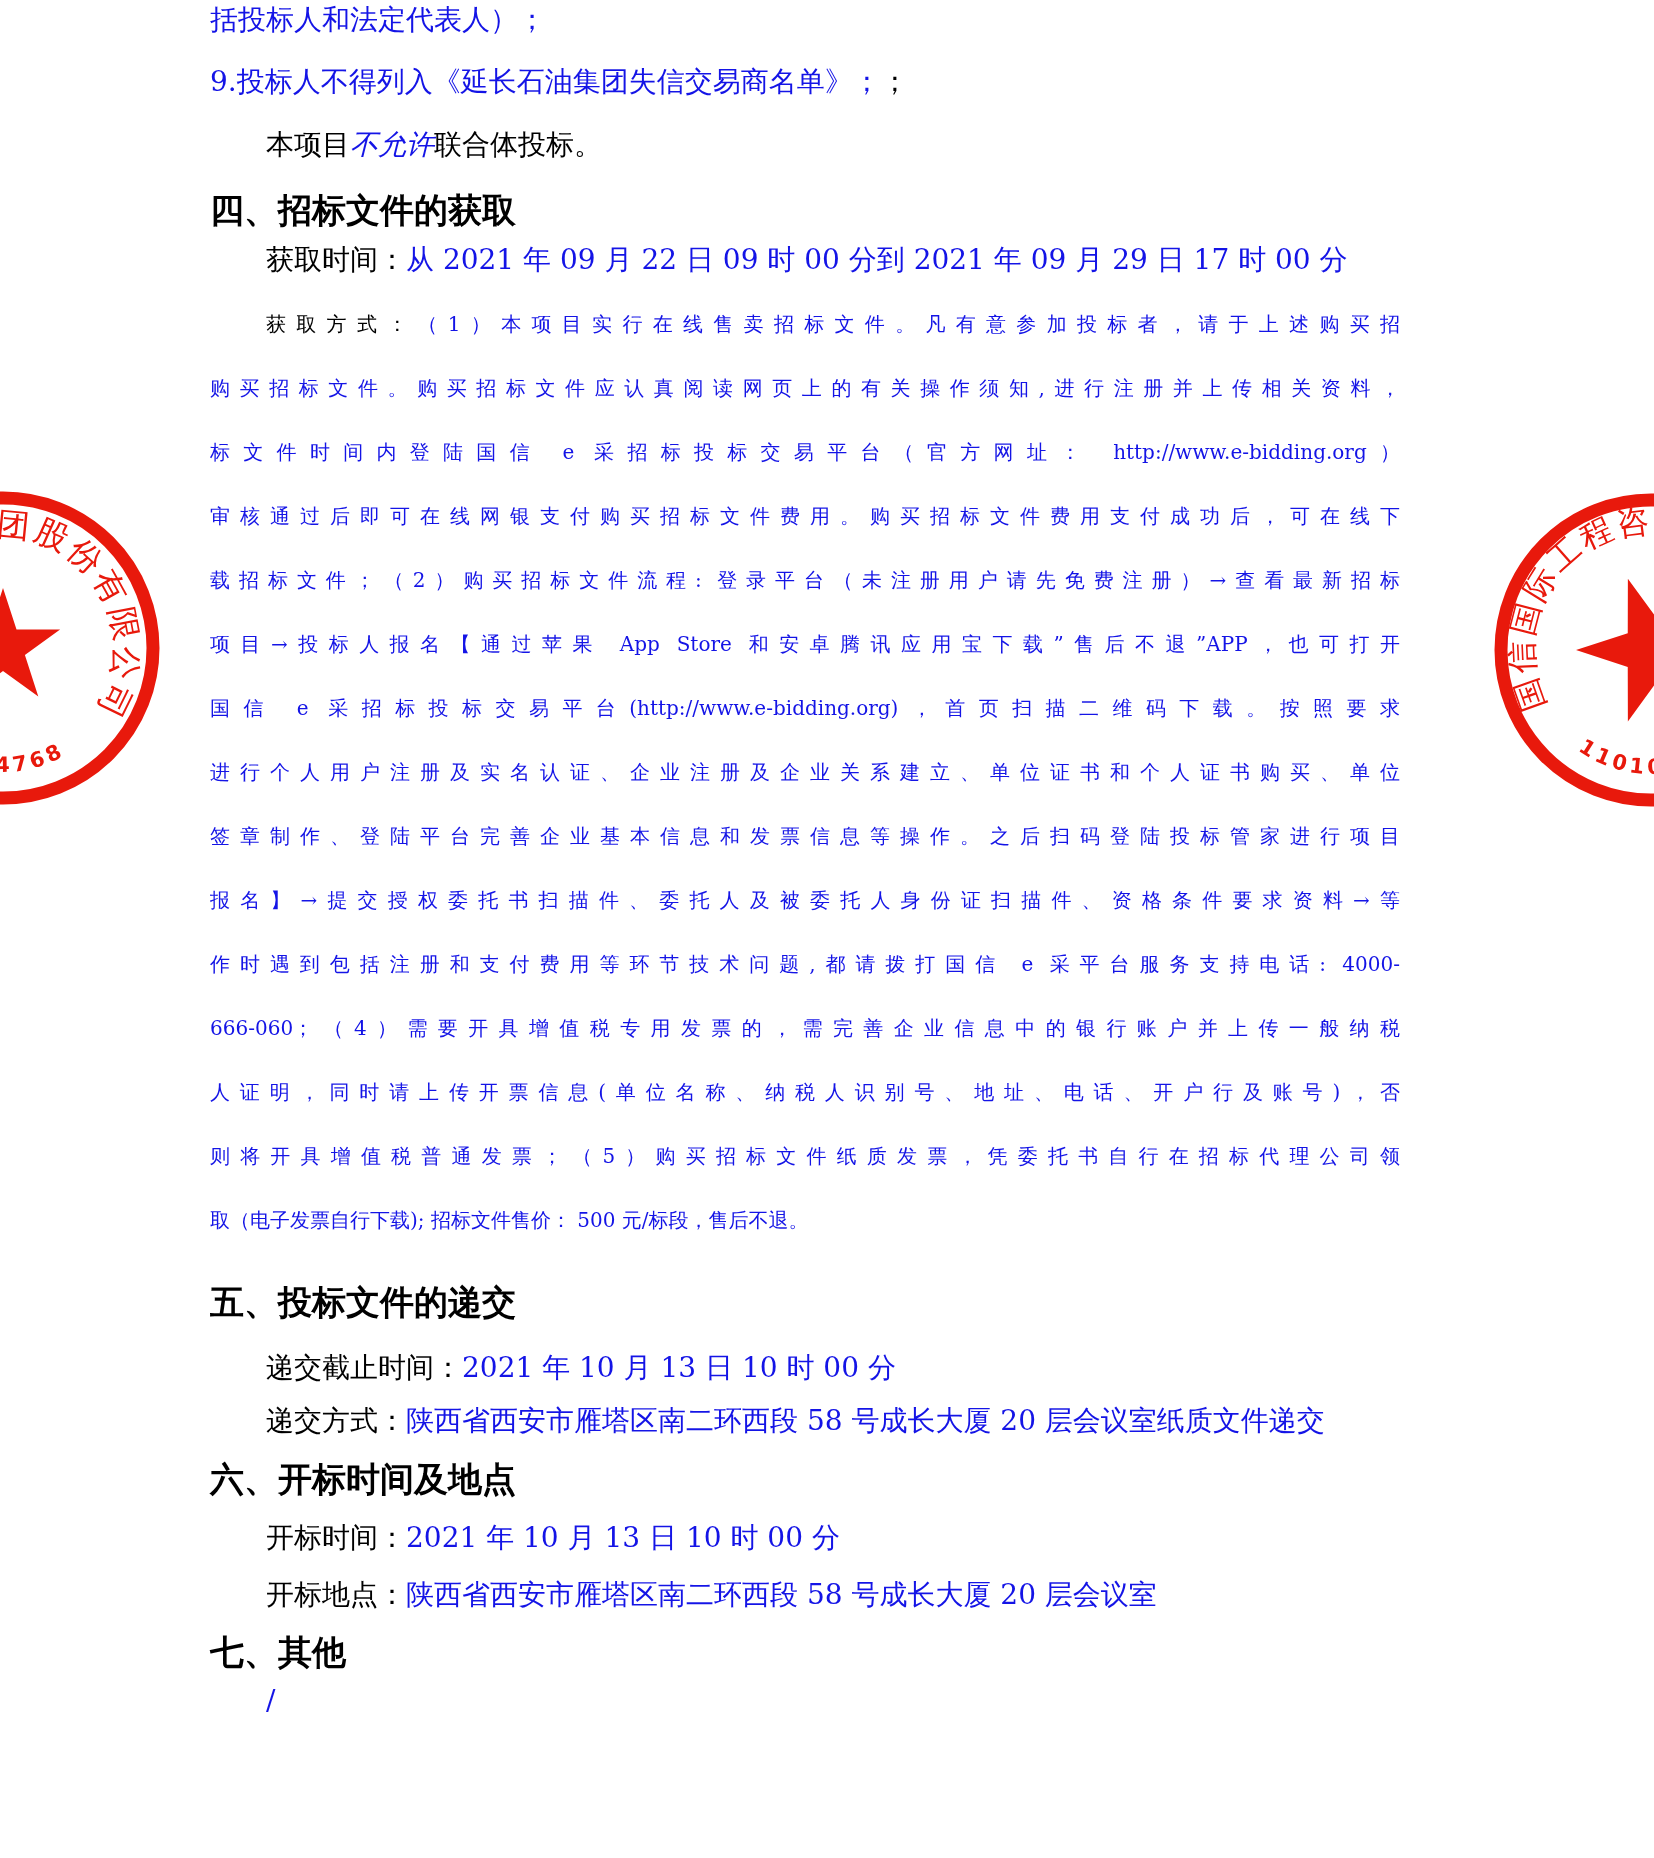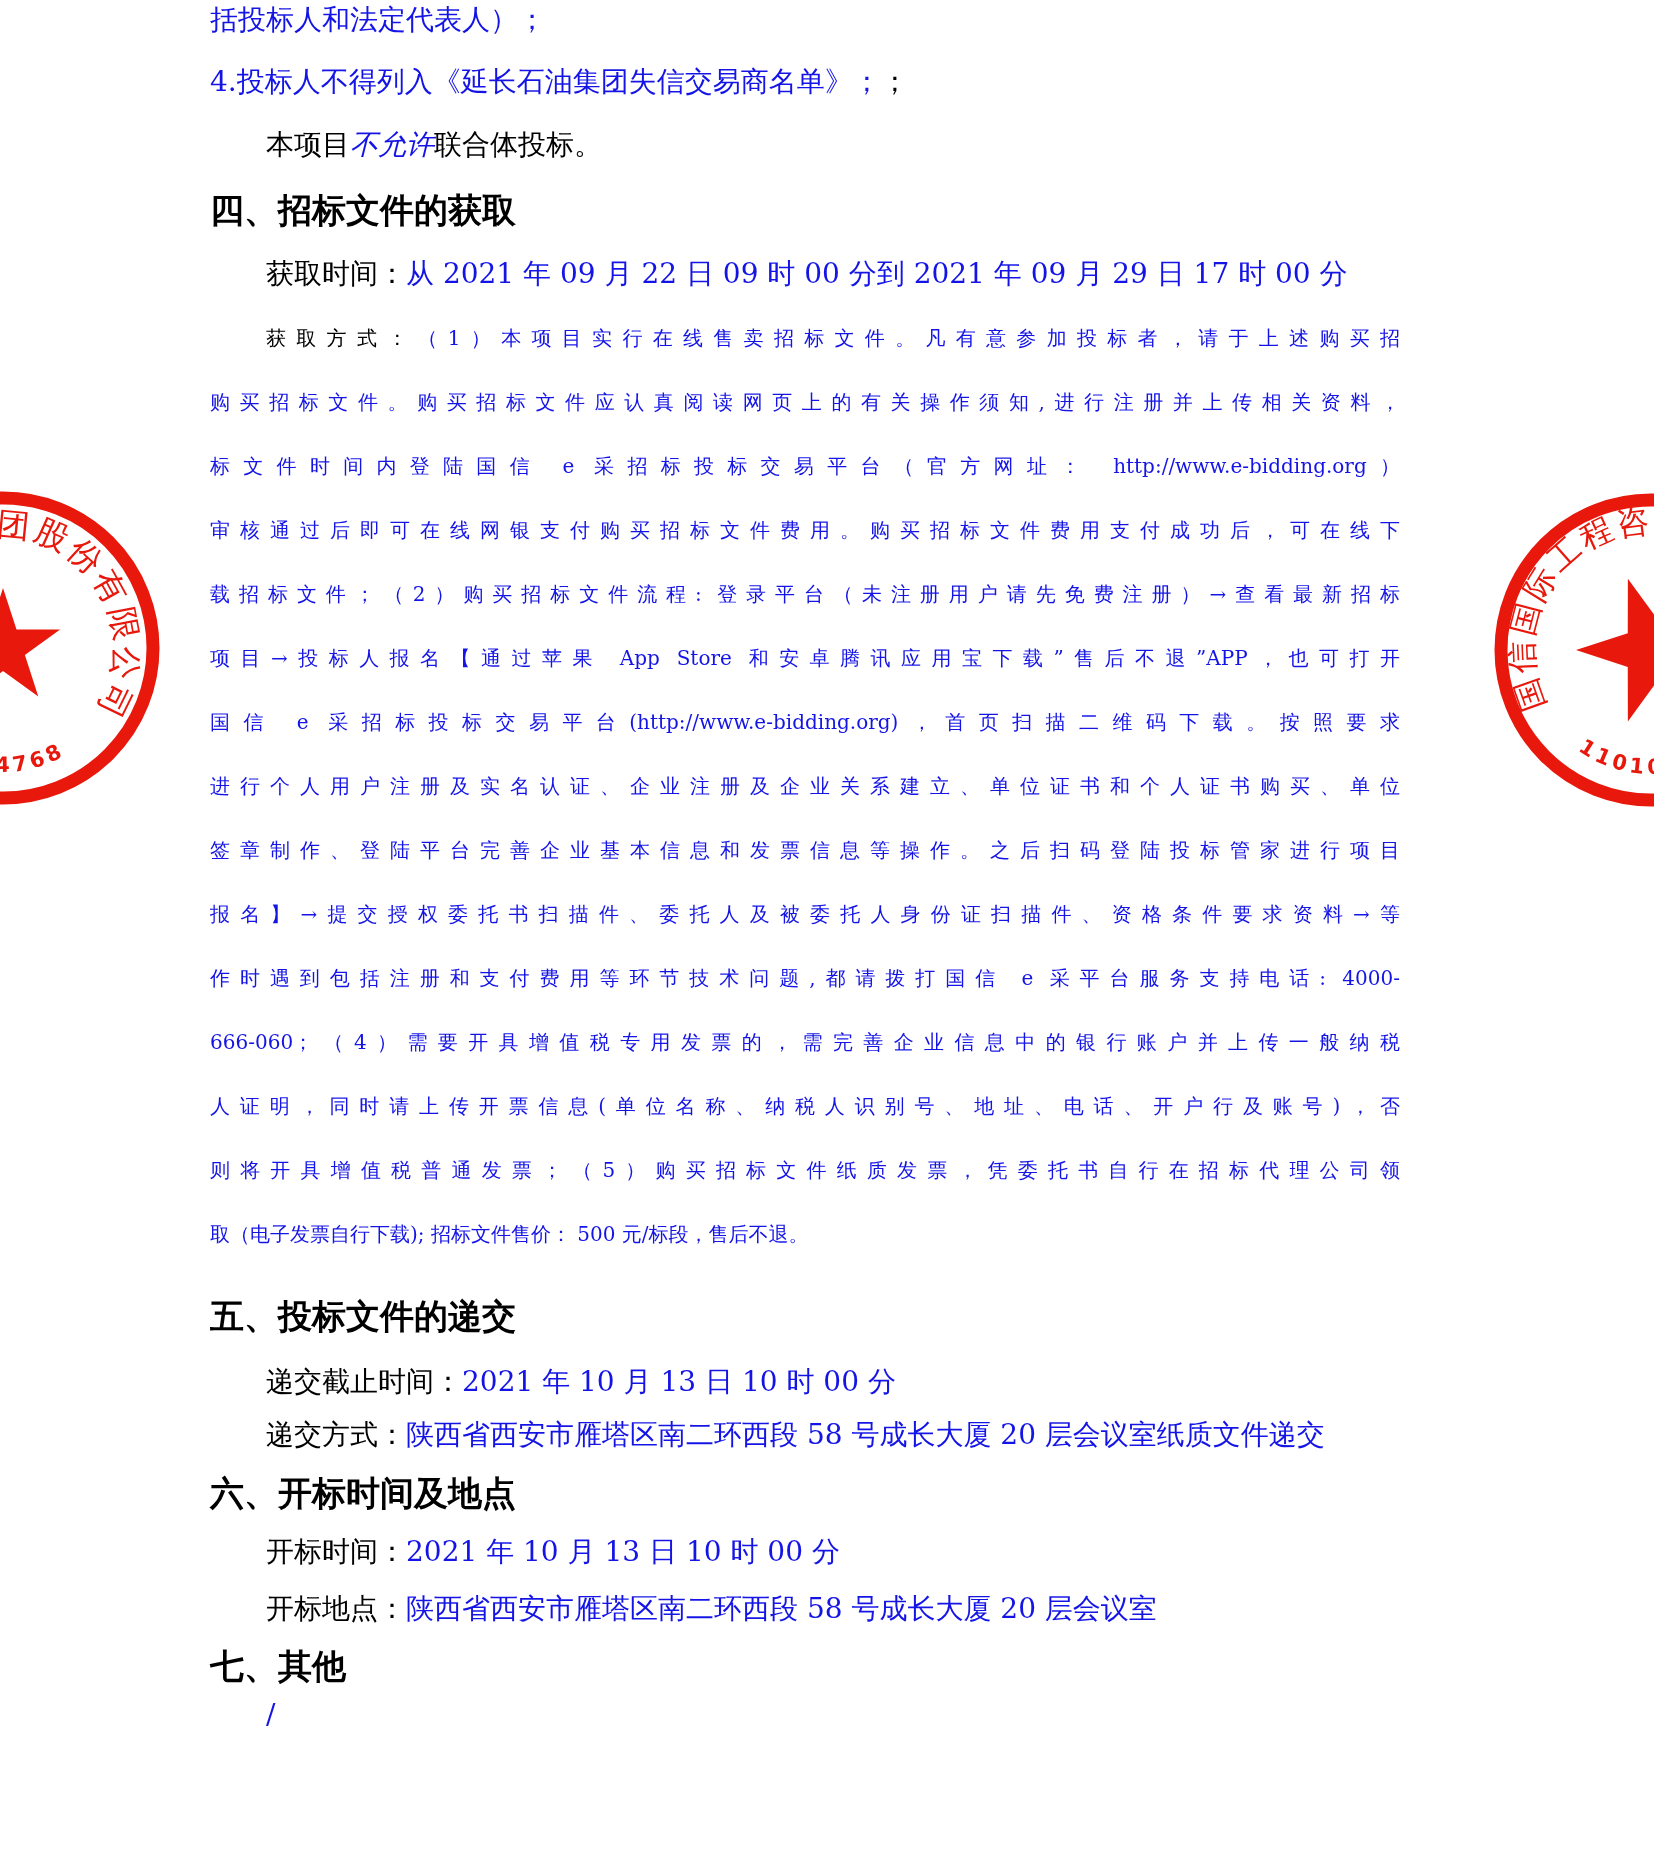--- a/index.html
+++ b/index.html
@@ -32,30 +32,30 @@
 </head>
 <body>
 
 <div class="page">
 
   <div class="doc">
 
     <div class="line blue" style="margin-top:2px">括投标人和法定代表人）；</div>
 
     <div class="line" style="margin-top:26px">
-      <span class="blue">4.投标人不得列入《延长石油集团失信交易商名单》；</span><span class="black">；</span>
+      <span class="blue">9.投标人不得列入《延长石油集团失信交易商名单》；</span><span class="black">；</span>
     </div>
 
     <div class="line indent" style="margin-top:27px">
       <span class="black">本项目</span><span class="em">不允许</span><span class="black">联合体投标。</span>
     </div>
 
     <div class="heading" style="margin-top:25px">四、招标文件的获取</div>
 
-    <div class="line indent" style="margin-top:24px">
+    <div class="line indent" style="margin-top:10px">
       <span class="black">获取时间：</span><span class="blue">从 2021 年 09 月 22 日  09 时 00 分到 2021 年 09 月 29 日  17 时 00 分</span>
     </div>
 
     <div style="margin-top:14px">
       <div class="pline indent"><span class="black">获取方式：</span><span>（1）本项目实行在线售卖招标文件。凡有意参加投标者，请于上述购买招</span></div>
       <div class="pline">购买招标文件。购买招标文件应认真阅读网页上的有关操作须知,进行注册并上传相关资料，</div>
       <div class="pline">标文件时间内登陆国信 e 采招标投标交易平台（官方网址： http://www.e-bidding.org）</div>
       <div class="pline">审核通过后即可在线网银支付购买招标文件费用。购买招标文件费用支付成功后，可在线下</div>
       <div class="pline">载招标文件；（2）购买招标文件流程: 登录平台（未注册用户请先免费注册）→查看最新招标</div>
       <div class="pline">项目→投标人报名【通过苹果 App Store 和安卓腾讯应用宝下载”售后不退”APP，也可打开</div>

